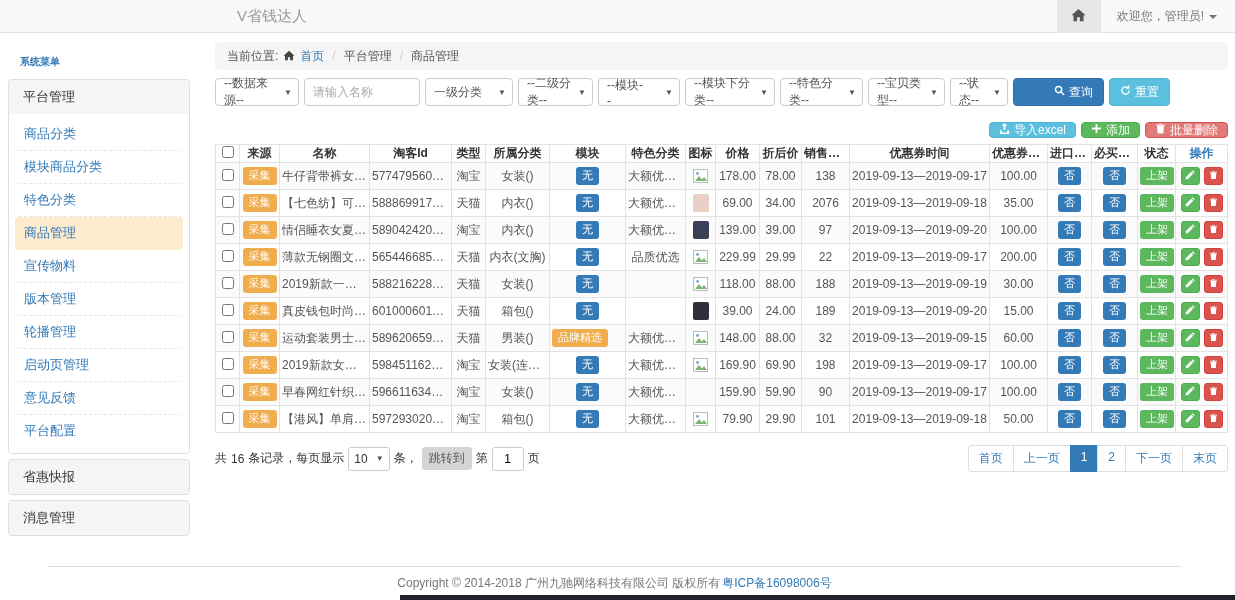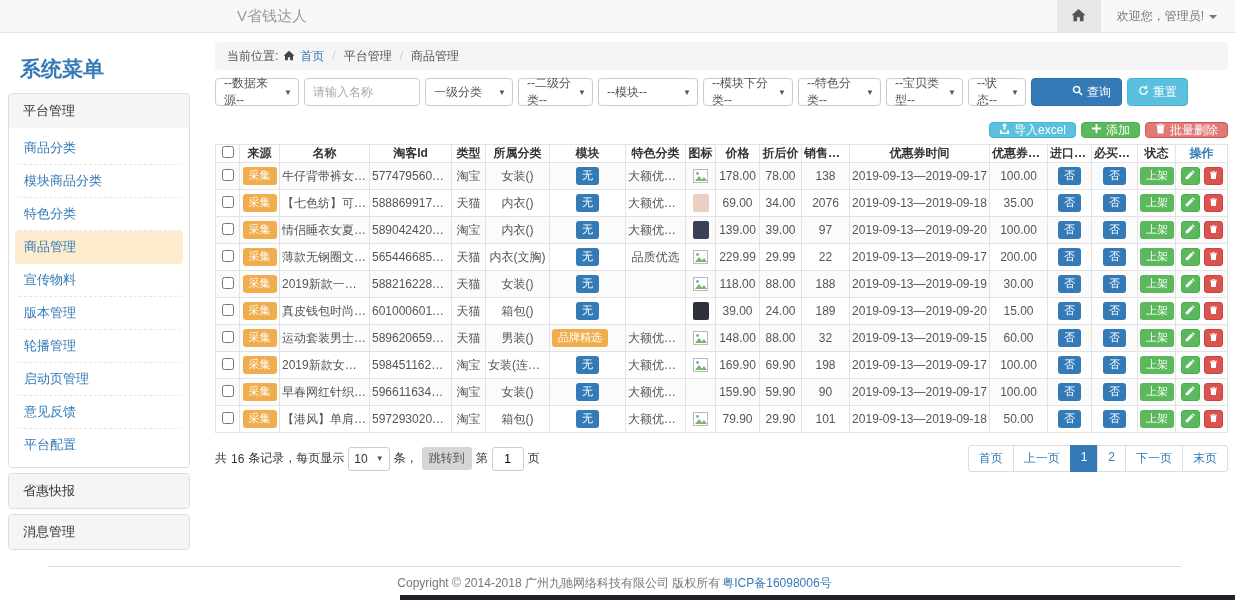--- a/index.html
+++ b/index.html
@@ -11,21 +11,21 @@
   .topbar { position:absolute; top:0; left:0; width:1235px; height:33px;
     background:#f8f8f8; border-bottom:1px solid #e3e3e3; }
   .brand { position:absolute; left:237px; top:7px; font-size:15px; color:#9a9a9a; }
   .topbar-right { position:absolute; right:0; top:0; height:33px; display:flex; align-items:stretch; }
   .home-btn { width:44px; background:#e7e7e7; display:flex; align-items:center; justify-content:center; cursor:pointer; }
   .welcome { display:flex; align-items:center; gap:5px; padding:0 18px 0 16px; font-size:12px; color:#777; cursor:pointer; }
   .caret { width:0; height:0; border-left:4px solid transparent; border-right:4px solid transparent; border-top:4px solid #777; }
 
   
   .sidebar { position:absolute; left:8px; top:44px; width:182px; }
-  .sidebar-title { padding:11px 12px 10px; font-size:21px; font-weight:bold; color:#337ab7; }
+  .sidebar-title { padding:11px 12px 10px; font-size:10px; font-weight:bold; color:#337ab7; }
   .sb-group { border:1px solid #ddd; border-radius:4px; background:#fff; margin-bottom:5px; overflow:hidden; }
   .sb-group-header { padding:8px 14px; font-size:13px; color:#333; background:#f5f5f5; cursor:pointer; }
   .sb-sub { padding:4px 6px 6px; background:#fff; }
   .sb-item { padding:7px 9px; font-size:13px; color:#337ab7; border-bottom:1px dashed #e5e5e5; cursor:pointer; border-radius:4px; }
   .sb-item:last-child { border-bottom:none; }
   .sb-item.active { background:#fcebcd; border-bottom-color:transparent; }
 
   
   .main { position:absolute; left:215px; top:42px; width:1013px; }
   .breadcrumb { height:28px; background:#f5f5f5; border-radius:4px; display:flex; align-items:center;
@@ -163,21 +163,21 @@
         </div>
         <input class="f-input" placeholder="请输入名称" style="">
         <div class="f-select" style="width: 88px;">
           <span>一级分类</span>
           <span class="f-caret">▼</span>
         </div>
         <div class="f-select" style="width: 75px;">
           <span>--二级分类--</span>
           <span class="f-caret">▼</span>
         </div>
-        <div class="f-select" style="width: 100px; gap: 16px;">
+        <div class="f-select" style="width: 82px; gap: 16px;">
           <span>--模块--</span>
           <span class="f-caret">▼</span>
         </div>
         <div class="f-select" style="width: 90px;">
           <span>--模块下分类--</span>
           <span class="f-caret">▼</span>
         </div>
         <div class="f-select" style="width: 83px;">
           <span>--特色分类--</span>
           <span class="f-caret">▼</span>

